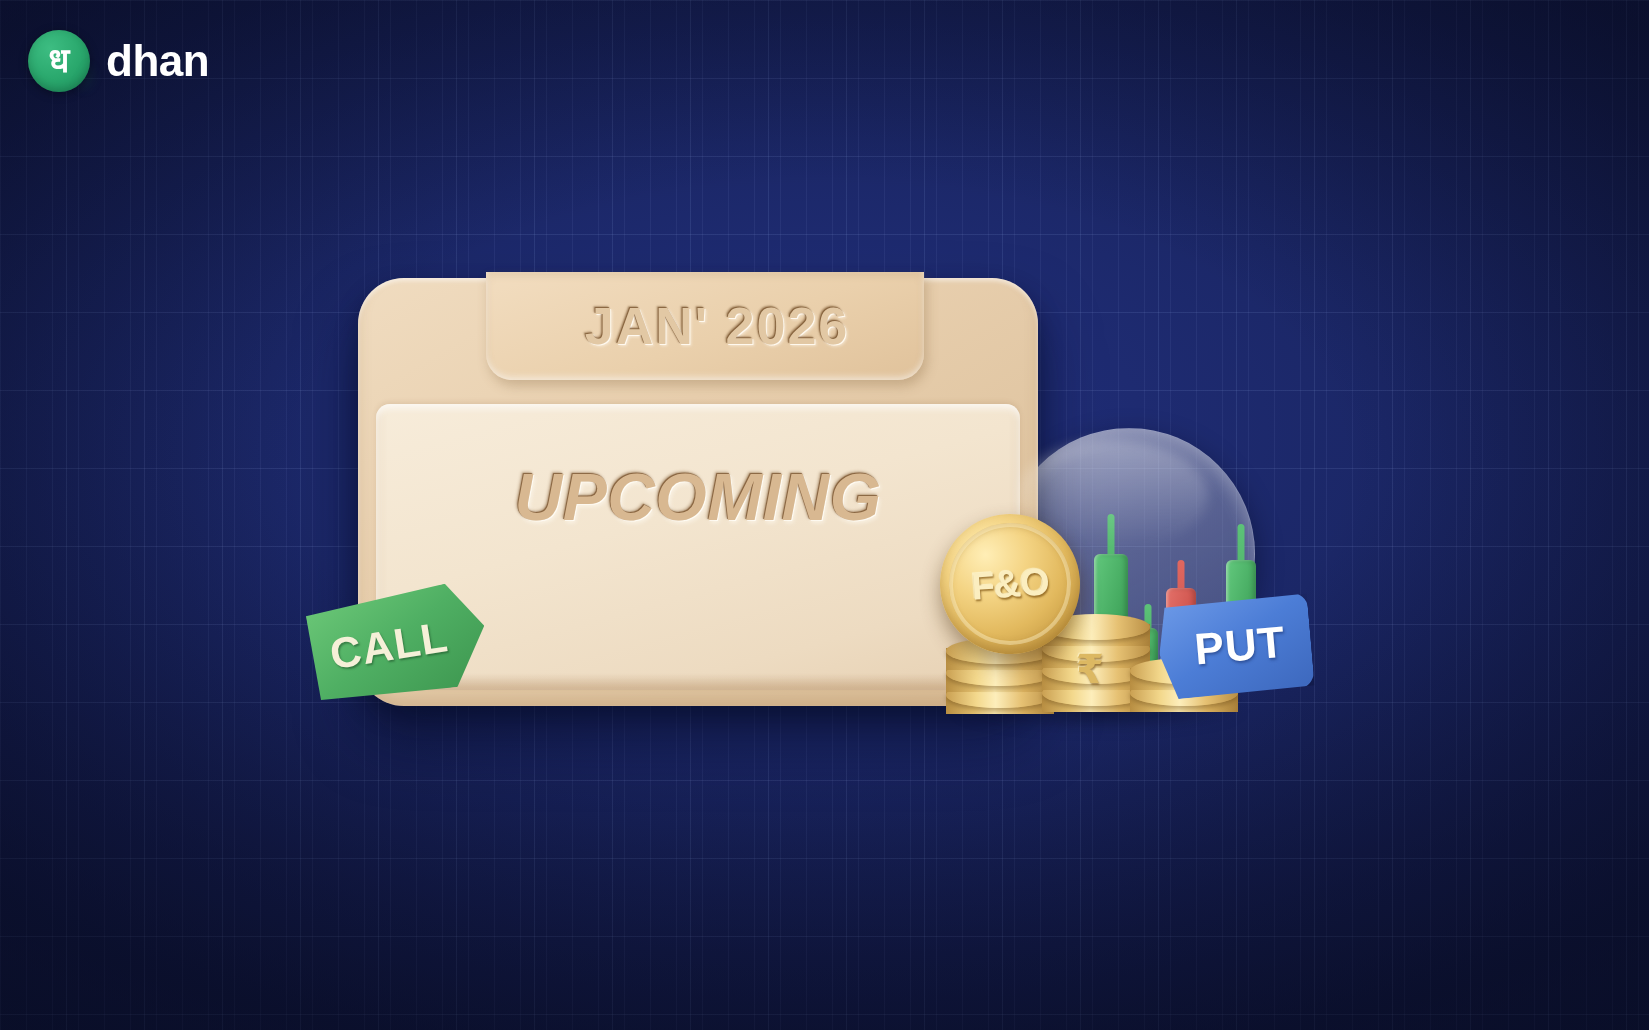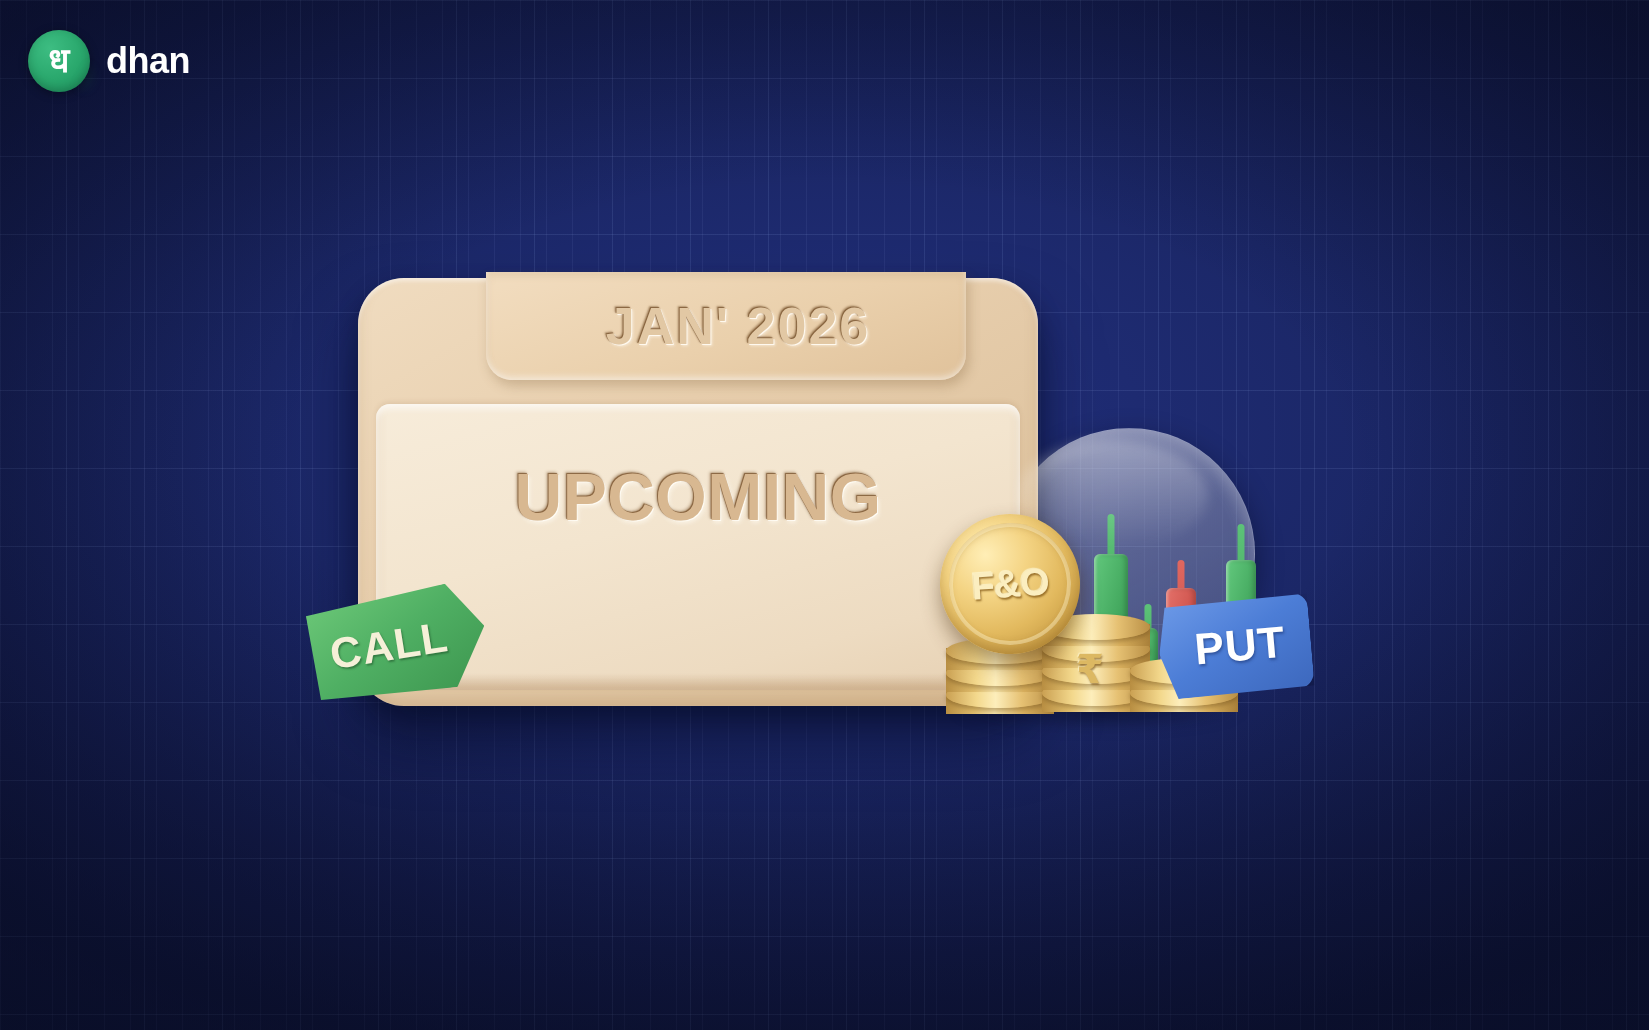--- a/index.html
+++ b/index.html
@@ -49,21 +49,21 @@
   }
   .logo-mark .glyph {
     color:#ffffff; font-size:34px; font-weight:700; line-height:1;
     font-family:"DejaVu Sans", sans-serif; margin-top:-2px;
   }
   .logo-mark:after{
     content:""; position:absolute; right:-4px; bottom:2px; width:22px;height:30px;
     background:linear-gradient(120deg, rgba(255,255,255,0) 40%, rgba(20,100,70,.25));
     border-radius:50%; filter:blur(4px);
   }
-  .logo-text { color:#ffffff; font-size:36px; font-weight:700; letter-spacing:-.5px; }
+  .logo-text { color:#ffffff; font-size:44px; font-weight:700; letter-spacing:-.5px; }
 
   
   .card {
     position:absolute; left:358px; top:278px; width:680px; height:428px;
     border-radius:46px;
     background: linear-gradient(150deg, #f0dcc0 0%, #e8cfae 38%, #dfc4a0 72%, #d9bb94 100%);
     box-shadow:
       0 34px 60px rgba(4,8,30,.52),
       0 10px 22px rgba(4,8,30,.35),
       inset 0 3px 4px rgba(255,255,255,.55),
@@ -71,30 +71,31 @@
     z-index:10;
   }
   .card-inner {
     position:absolute; left:18px; right:18px; top:126px; bottom:16px;
     border-radius:14px 14px 34px 34px;
     background: linear-gradient(165deg, #f7ecda 0%, #f3e5cf 42%, #eddbc1 78%, #e6d0b2 100%);
     box-shadow:
       inset 0 4px 7px rgba(255,255,255,.75),
       inset 0 -6px 12px rgba(160,118,70,.18),
       0 -2px 5px rgba(120,85,48,.12);
+    font-style: italic;
   }
   .card-inner:after{
     content:""; position:absolute; left:0; right:0; bottom:0; height:16px;
     border-radius:0 0 34px 34px;
     background:linear-gradient(to bottom, rgba(190,150,104,0), rgba(168,124,78,.30));
   }
 
   
   .month-tab {
-    position:absolute; left:128px; top:-6px; width:480px; height:108px;
+    position:absolute; left:128px; top:-6px; width:438px; height:108px;
     border-radius:0 0 26px 26px;
     background: linear-gradient(160deg, #f2ddc0 0%, #ead0ac 55%, #e0c29b 100%);
     box-shadow:
       inset 0 -3px 6px rgba(255,255,255,.55),
       inset 0 3px 8px rgba(150,110,66,.18),
       3px 6px 12px rgba(120,85,48,.28);
     display:flex; align-items:center; justify-content:center;
     z-index:3;
     padding-left:24px;
   }

